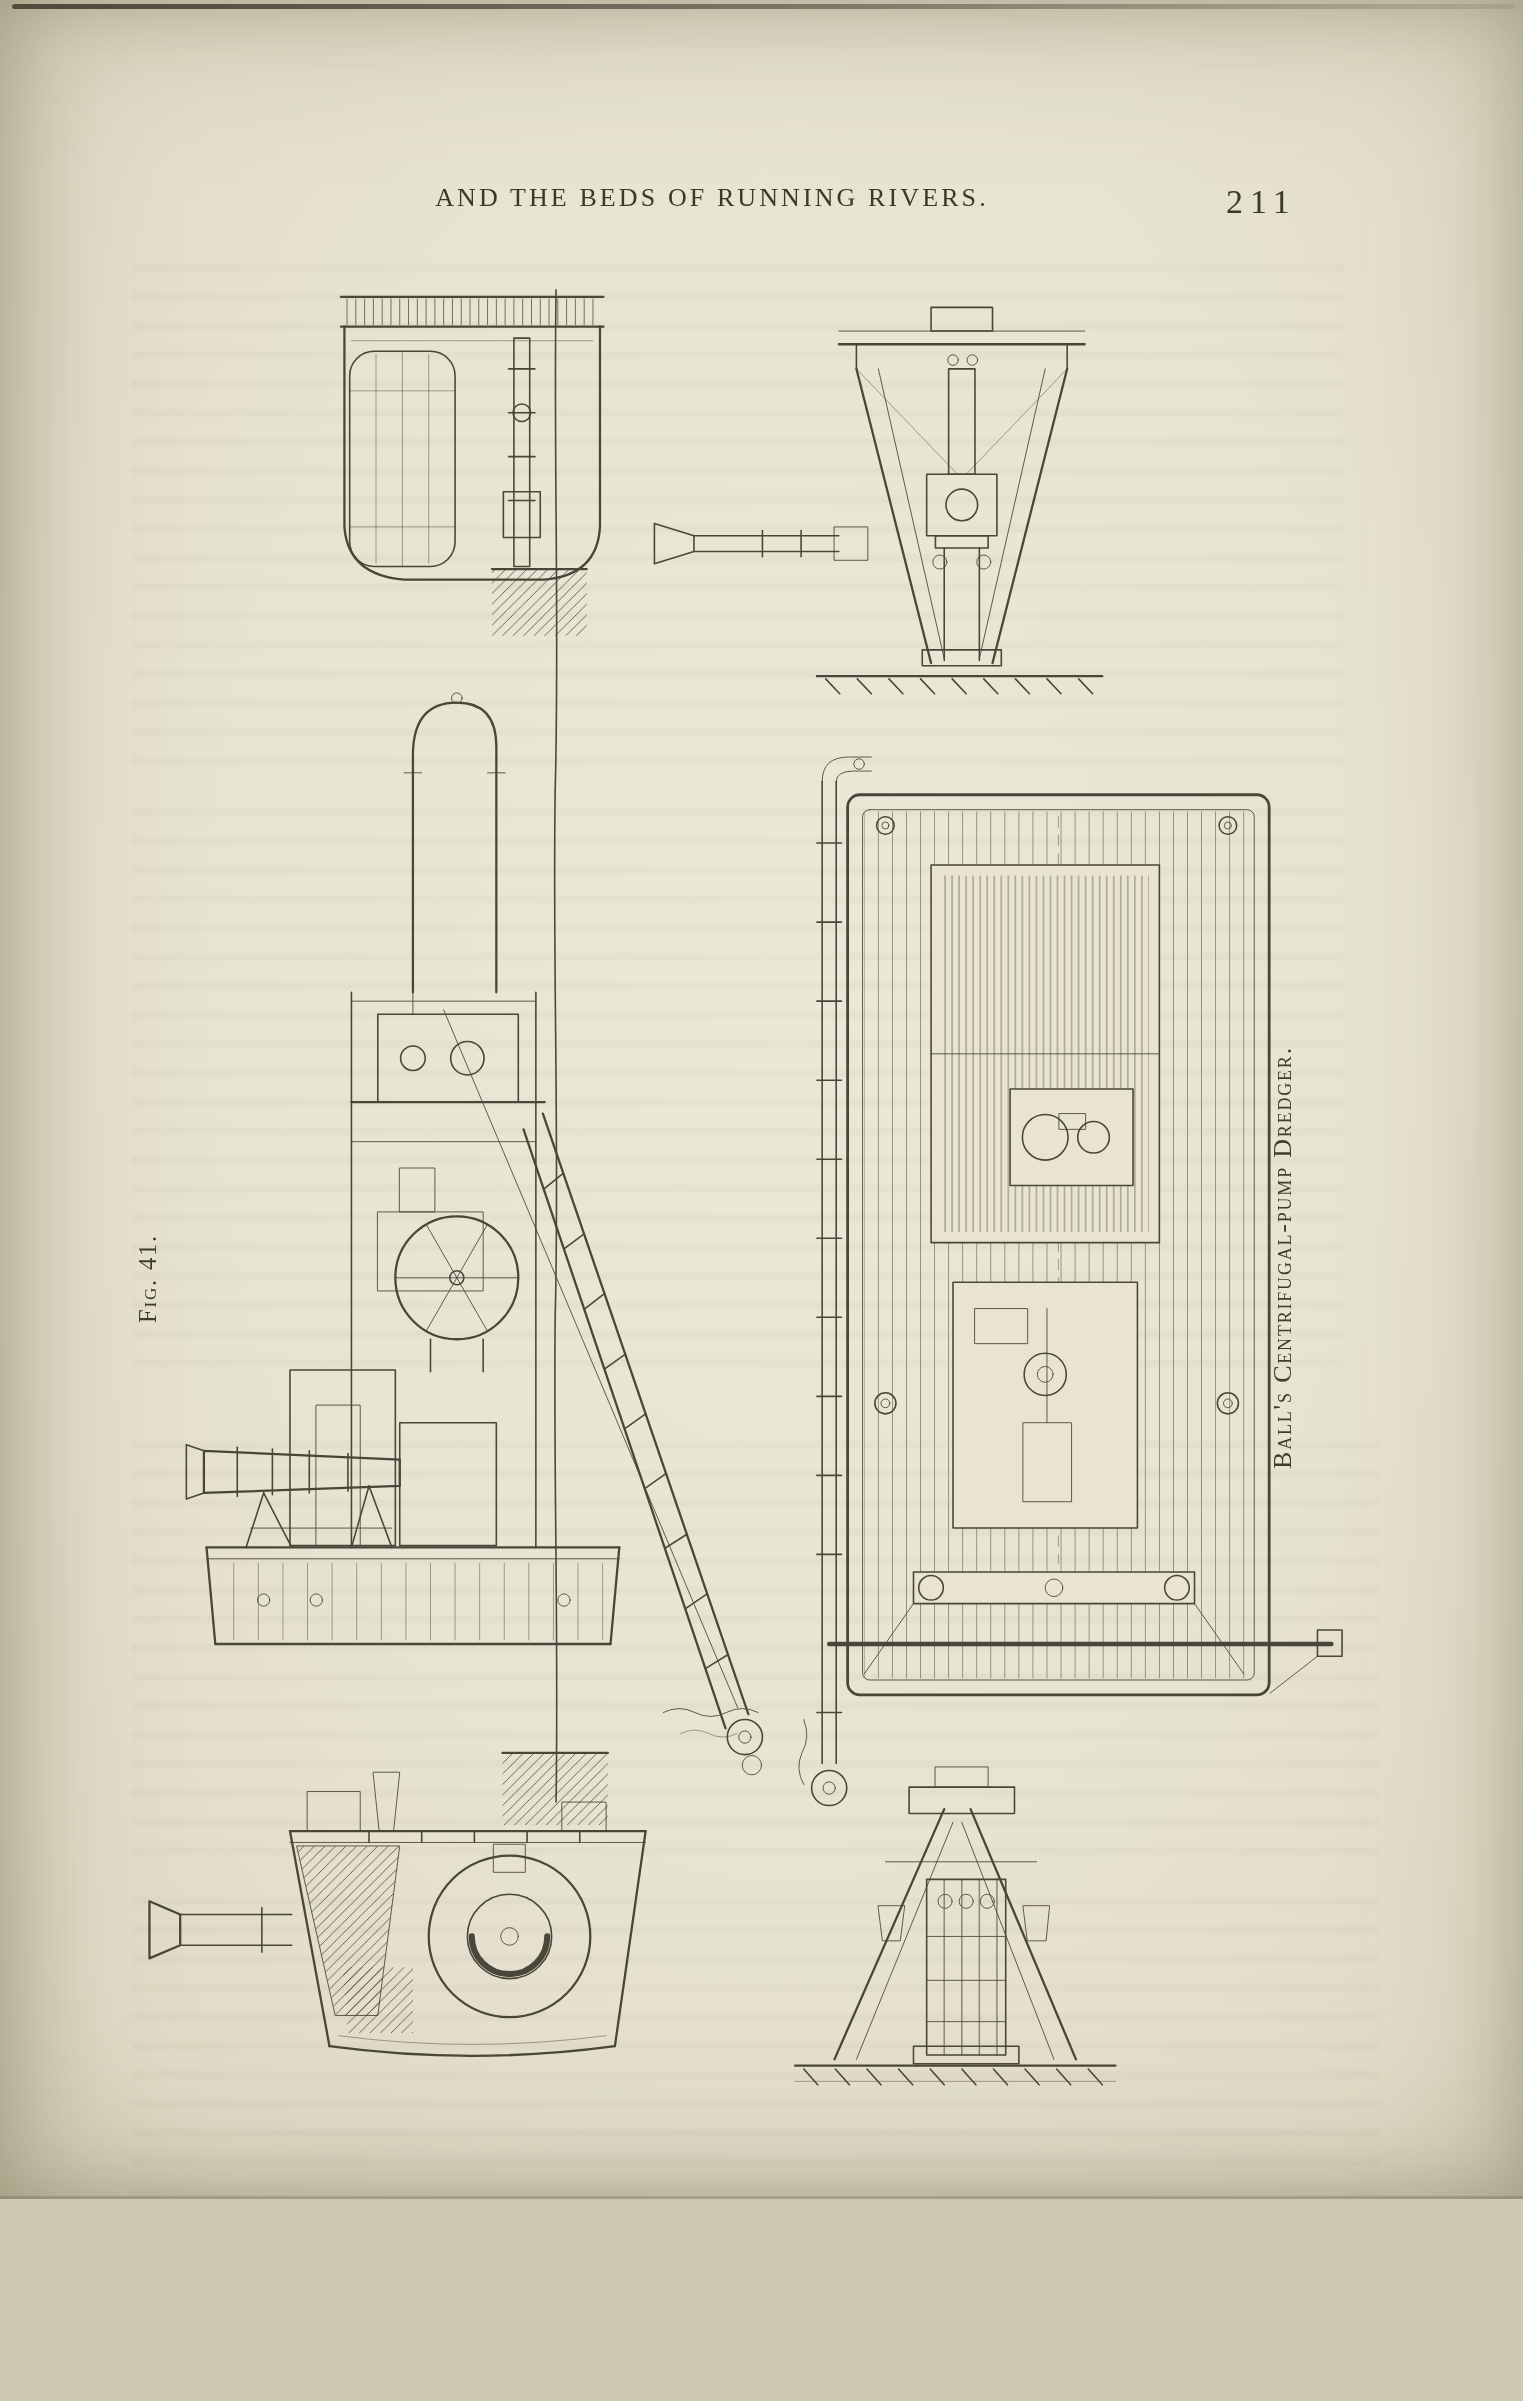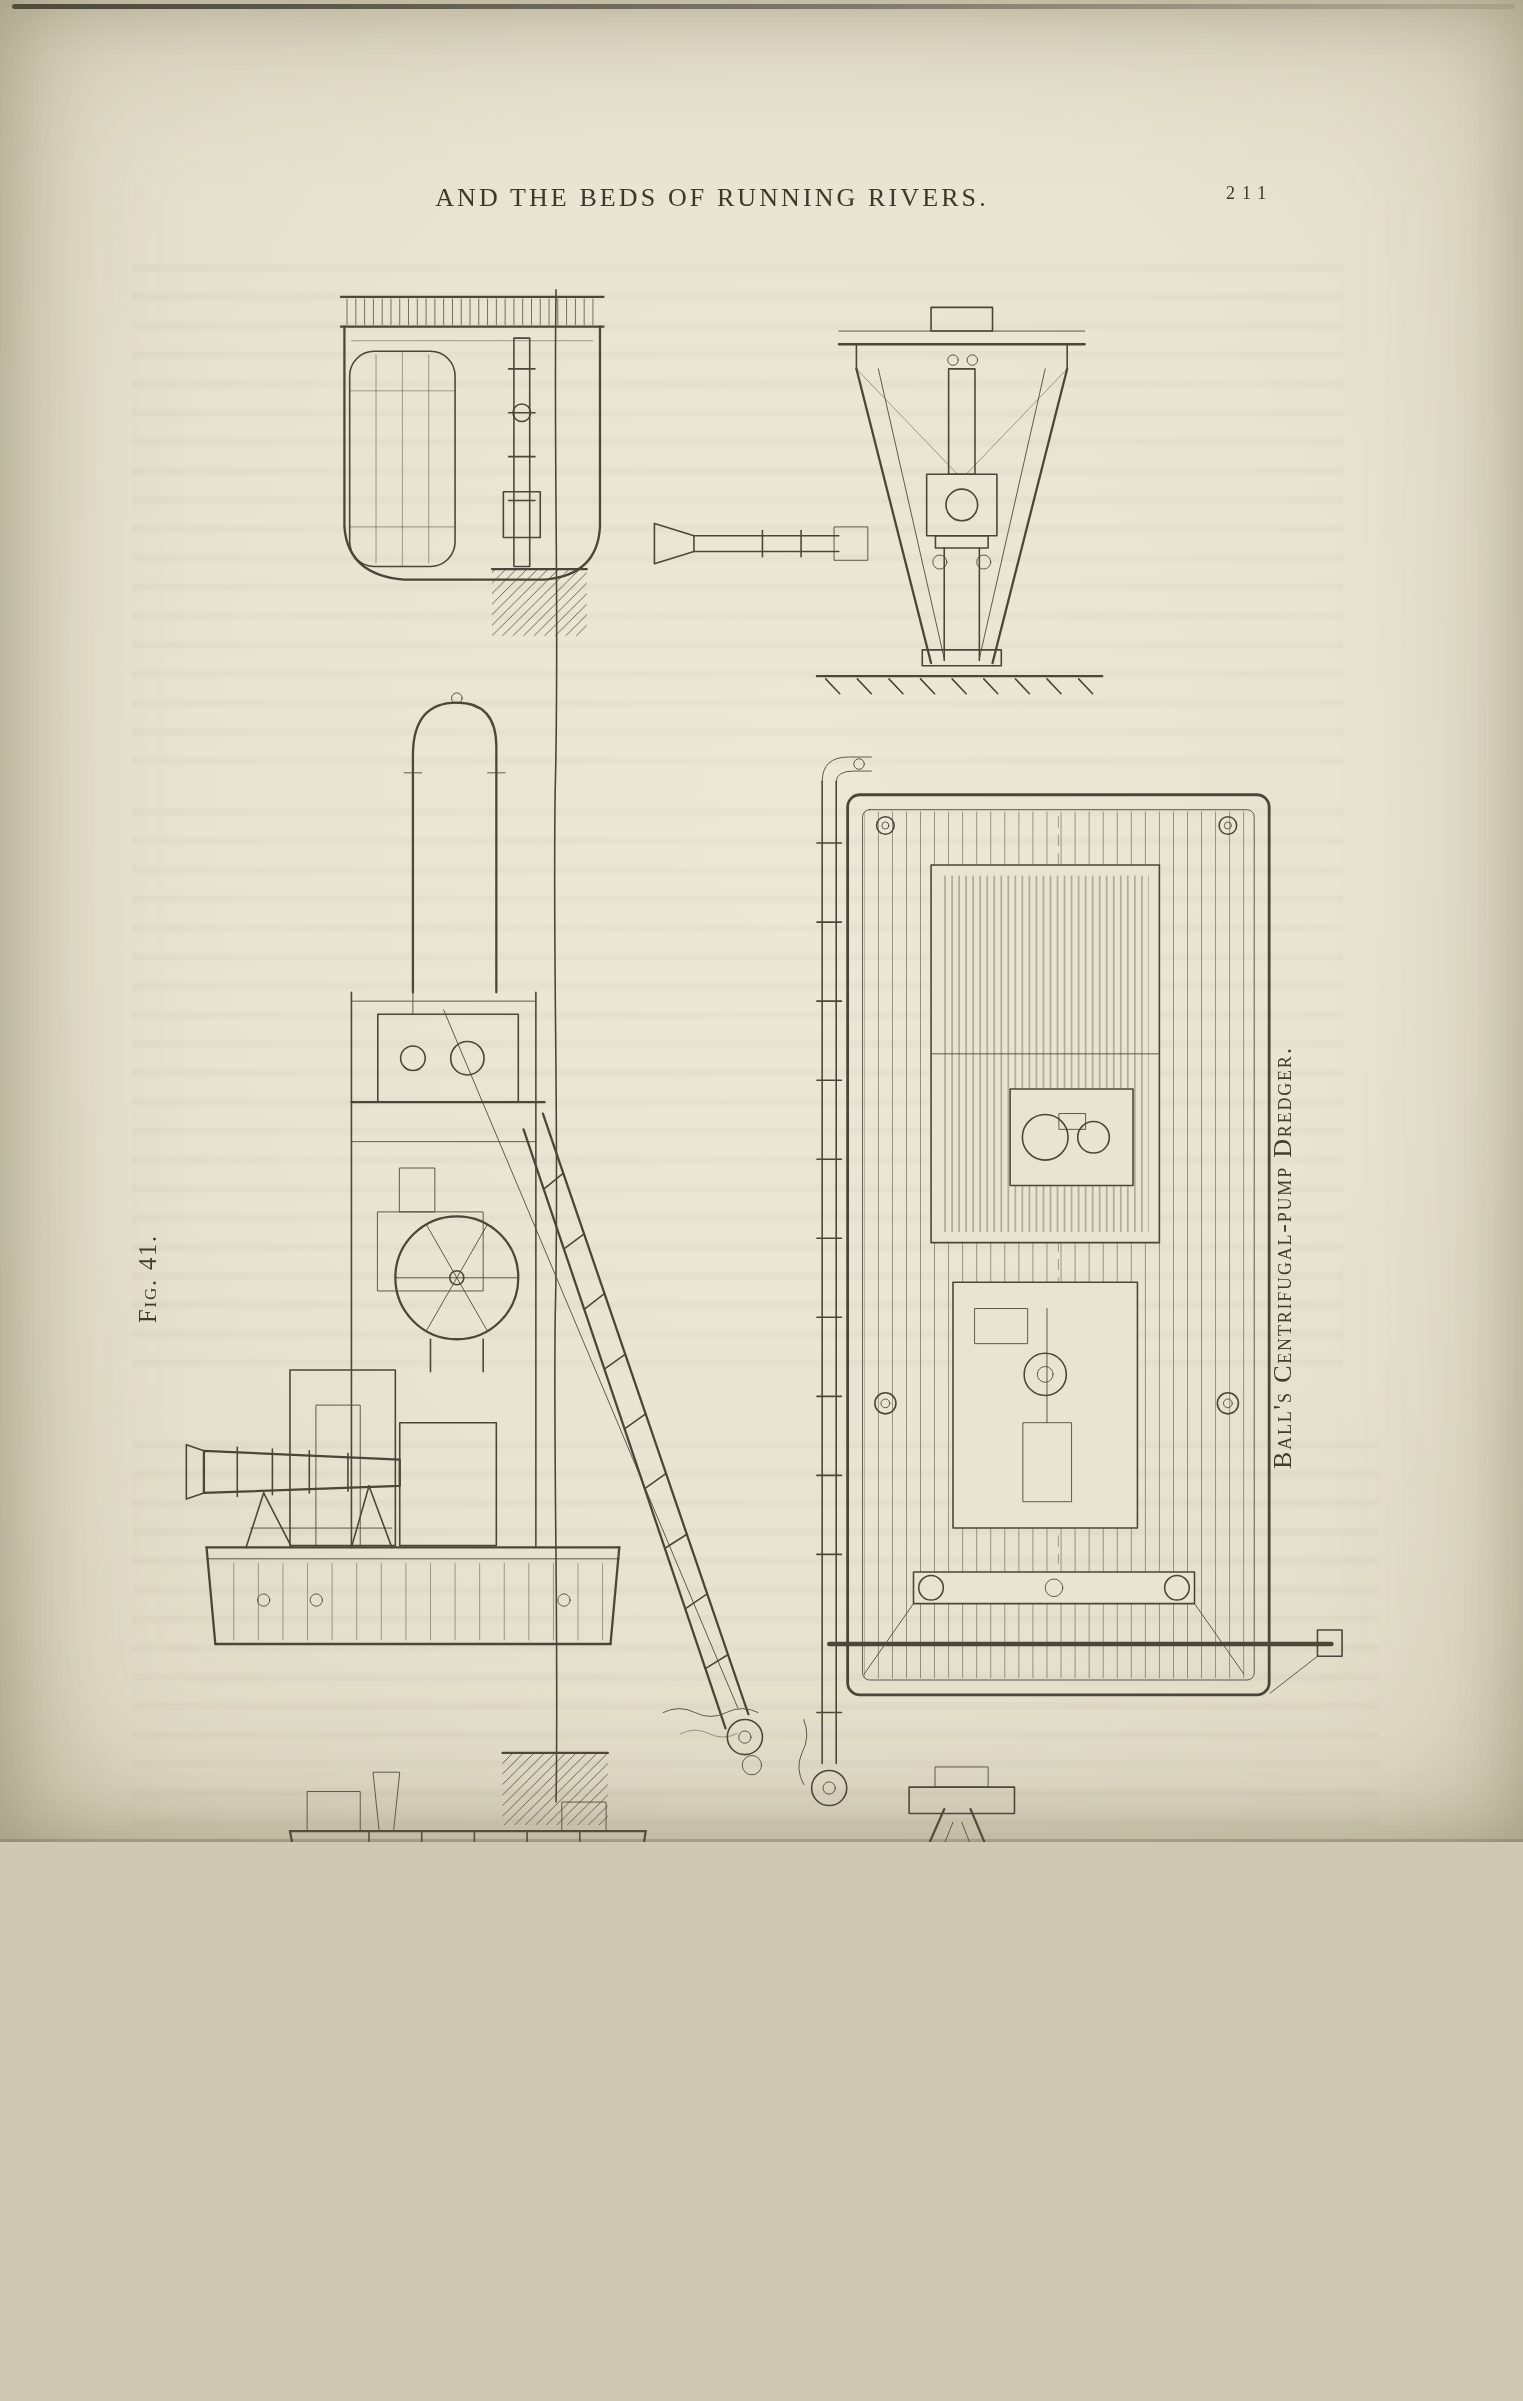--- a/index.html
+++ b/index.html
@@ -2,38 +2,38 @@
 <html style="font-size:14px"><head>
 <meta charset="utf-8">
 <style>
   html,body{margin:0;padding:0;}
   body{
     width:1524px;height:2401px;
     background:#cfc9b4;
     font-family:"Liberation Serif", serif;
   }
   .page{
-    position:relative;width:1524px;height:1842px;overflow:hidden;
+    position:relative;width:1524px;height:2199px;overflow:hidden;
     background:radial-gradient(ellipse at 52% 44%, #ece8d7 0%, #e8e4d2 50%, #e0dbc7 85%, #d6d0ba 100%);
     color:#3d3a2e;
   }
   .edge-top{position:absolute;top:4.4px;left:12.3px;right:8.8px;height:4.4px;
     background:linear-gradient(to right, rgba(32,30,24,.85), rgba(32,30,24,.5) 55%, rgba(32,30,24,.12));border-radius:2.6px;}
   .edge-bottom{position:absolute;bottom:0;left:0;right:0;height:3.5px;background:rgba(44,41,32,.22);}
   .vignette{position:absolute;inset:0;pointer-events:none;
     box-shadow:inset 0 0 167px rgba(118,108,78,.34), inset 24.6px 0 70px rgba(118,108,78,.22), inset -16px 0 53px rgba(118,108,78,.16);}
   .bleed{position:absolute;
     background:repeating-linear-gradient(to bottom, rgba(95,88,60,.55) 0 8px, transparent 8px 29px);
     opacity:.055;filter:blur(1.3px);pointer-events:none;}
   .running-header{position:absolute;top:183px;left:0;width:100%;height:39px;}
   .running-title{
     position:absolute;left:378px;width:668px;text-align:center;
     font-size:26px;letter-spacing:3.1px;color:#3b382c;white-space:nowrap;}
   .page-number{
-    position:absolute;left:1226px;font-size:18px;letter-spacing:7px;color:#3b382c;}
+    position:absolute;left:1226px;font-size:34px;letter-spacing:7px;color:#3b382c;}
   .fig-label{
     position:absolute;left:77px;top:1261px;width:141px;height:35px;
     display:flex;align-items:center;justify-content:center;
     transform:rotate(-90deg);font-size:24.6px;letter-spacing:1.8px;
     font-variant:small-caps;color:#3f3c30;white-space:nowrap;}
   .fig-caption{
     position:absolute;left:1036px;top:1240px;width:492px;height:35px;
     display:flex;align-items:center;justify-content:center;
     transform:rotate(-90deg);font-size:26px;letter-spacing:1.8px;
     font-variant:small-caps;color:#3f3c30;white-space:nowrap;}

